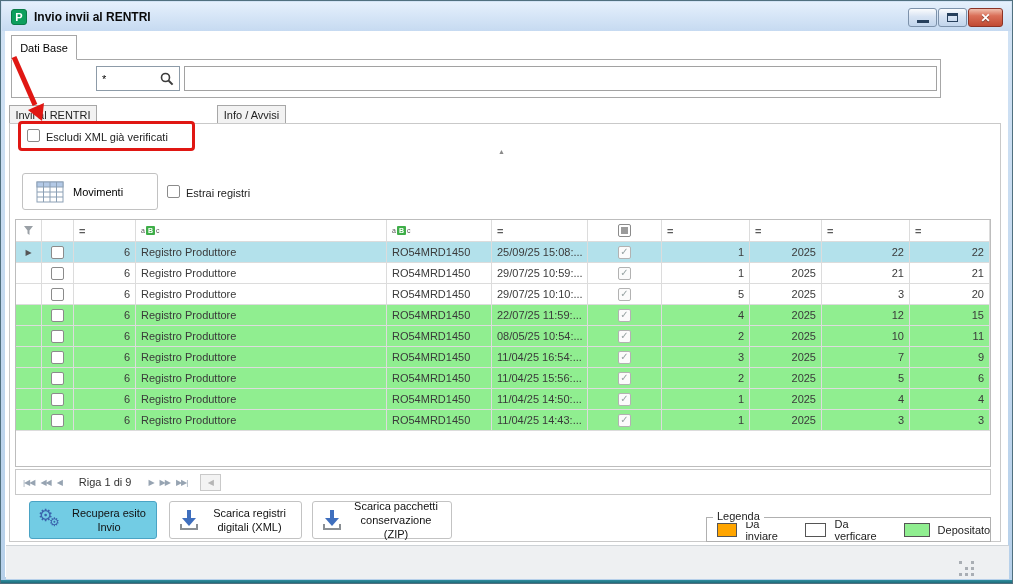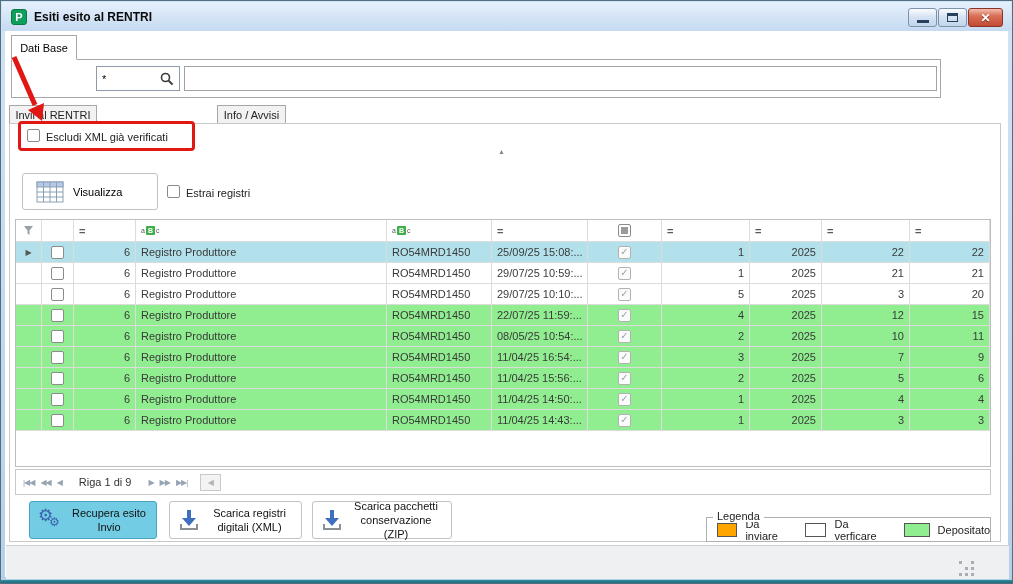--- a/index.html
+++ b/index.html
@@ -100,21 +100,21 @@
 </style>
 </head>
 <body>
 
 <div class="window">
 
   <div class="titlebar">
     <span class="app-icon">
         <span>P</span>
       </span>
-    <span class="title">Esiti esito al RENTRI</span>
+    <span class="title">Invio invii al RENTRI</span>
     <div class="win-buttons">
       <div class="win-btn">
           <span class="glyph-min"></span>
         </div>
       <div class="win-btn">
           <span class="glyph-max"></span>
         </div>
       <div class="win-btn close">
           <span class="glyph-close">✕</span>
         </div>
@@ -153,21 +153,21 @@
   <div class="abs btn-vis">
     <svg width="28" height="22" viewBox="0 0 28 22">
       <rect x="1" y="1" width="26" height="20" fill="#fff" stroke="#8ca0b5"></rect>
       <rect x="1" y="1" width="26" height="5" fill="#b3c9e6" stroke="#8ca0b5"></rect>
       <line x1="7.5" y1="1" x2="7.5" y2="21" stroke="#8ca0b5"></line>
       <line x1="14" y1="1" x2="14" y2="21" stroke="#8ca0b5"></line>
       <line x1="20.5" y1="1" x2="20.5" y2="21" stroke="#8ca0b5"></line>
       <line x1="1" y1="11" x2="27" y2="11" stroke="#8ca0b5"></line>
       <line x1="1" y1="16" x2="27" y2="16" stroke="#8ca0b5"></line>
     </svg>
-    <span>Visualizza</span>
+    <span>Movimenti</span>
   </div>
   <div class="abs cb" style="left:166px;top:184px;z-index:2;"></div>
   <span class="abs lbl11" style="left:185px;top:186px;z-index:2;">Estrai registri</span>
 
   <div class="abs tbl">
       <div class="trow flt">
         <div class="cell ac">
           <svg width="9" height="9" viewBox="0 0 9 9">
             <polygon points="0,0 9,0 5.5,4.5 5.5,9 3.5,7.5 3.5,4.5" fill="#9aa0a6"></polygon>
           </svg>

